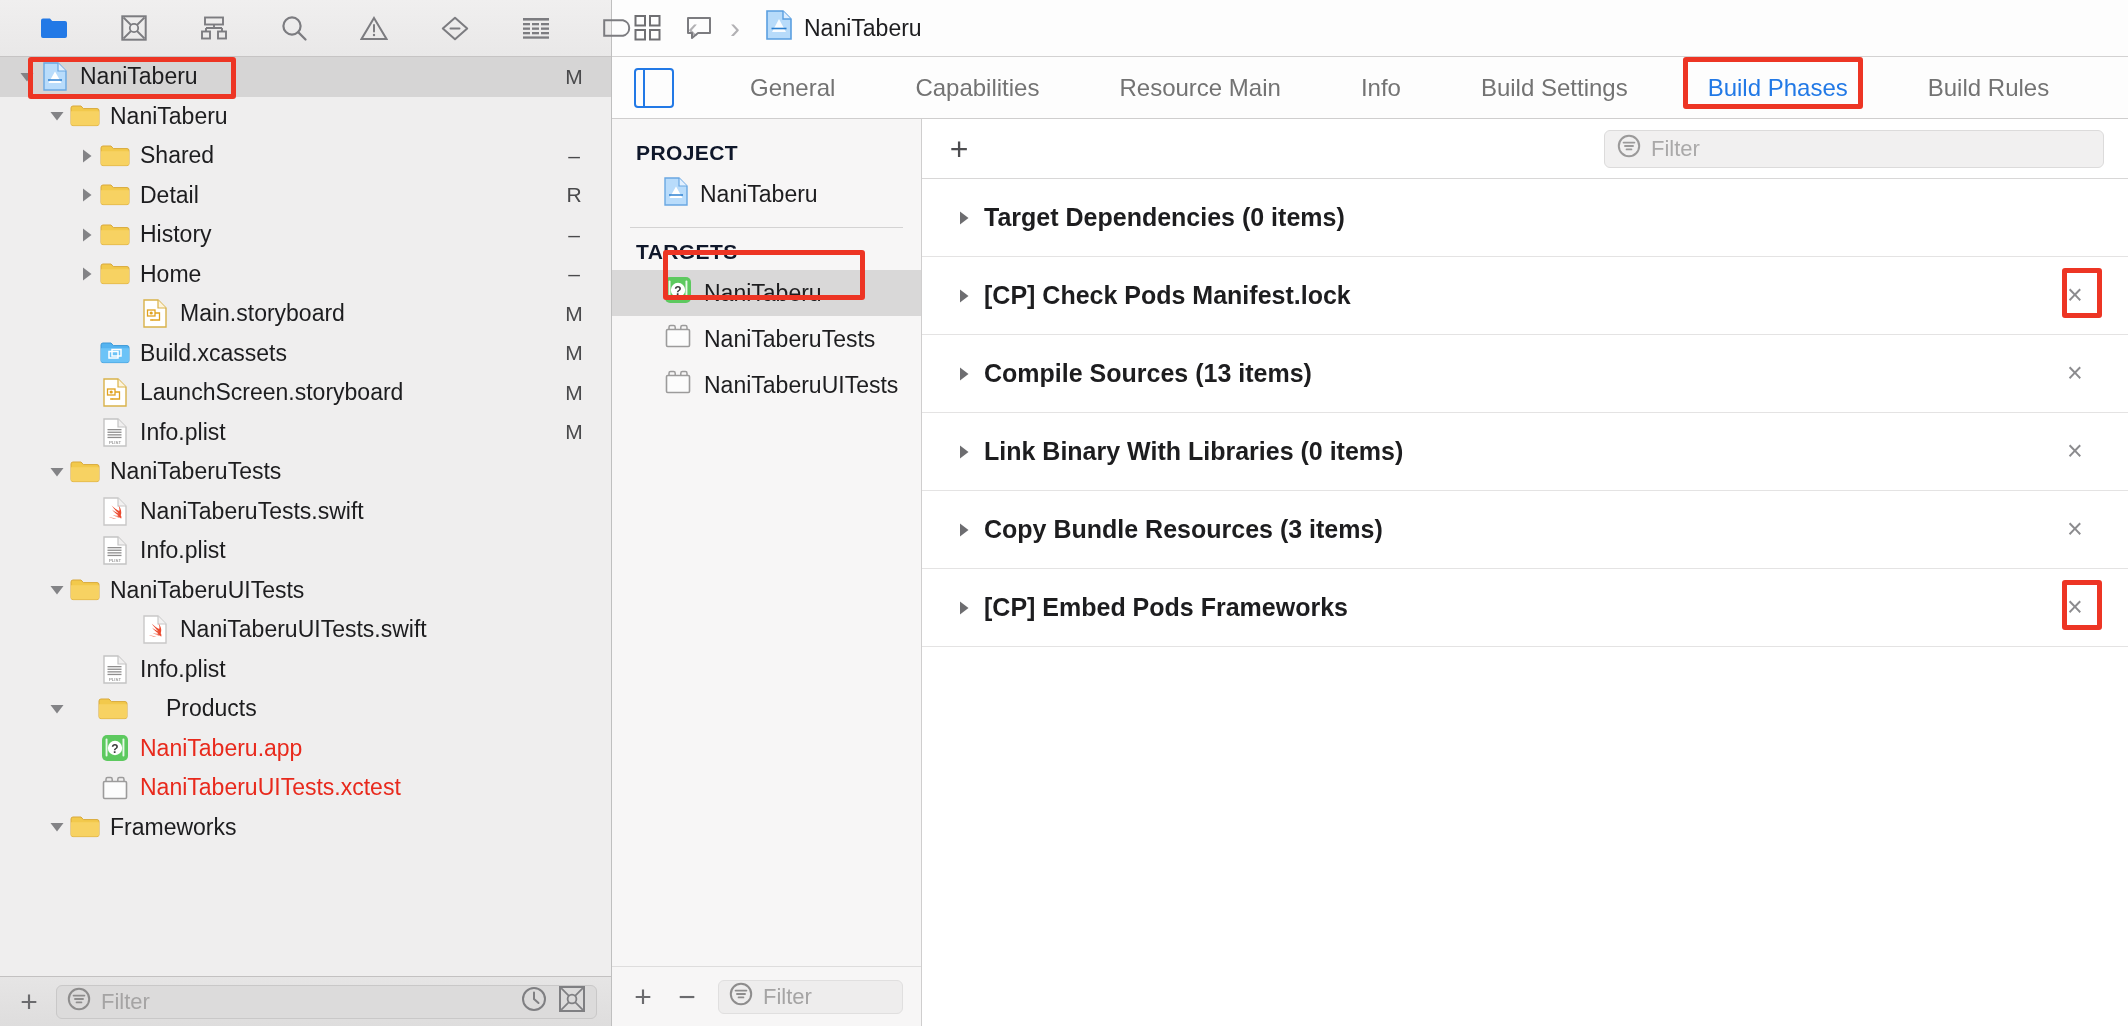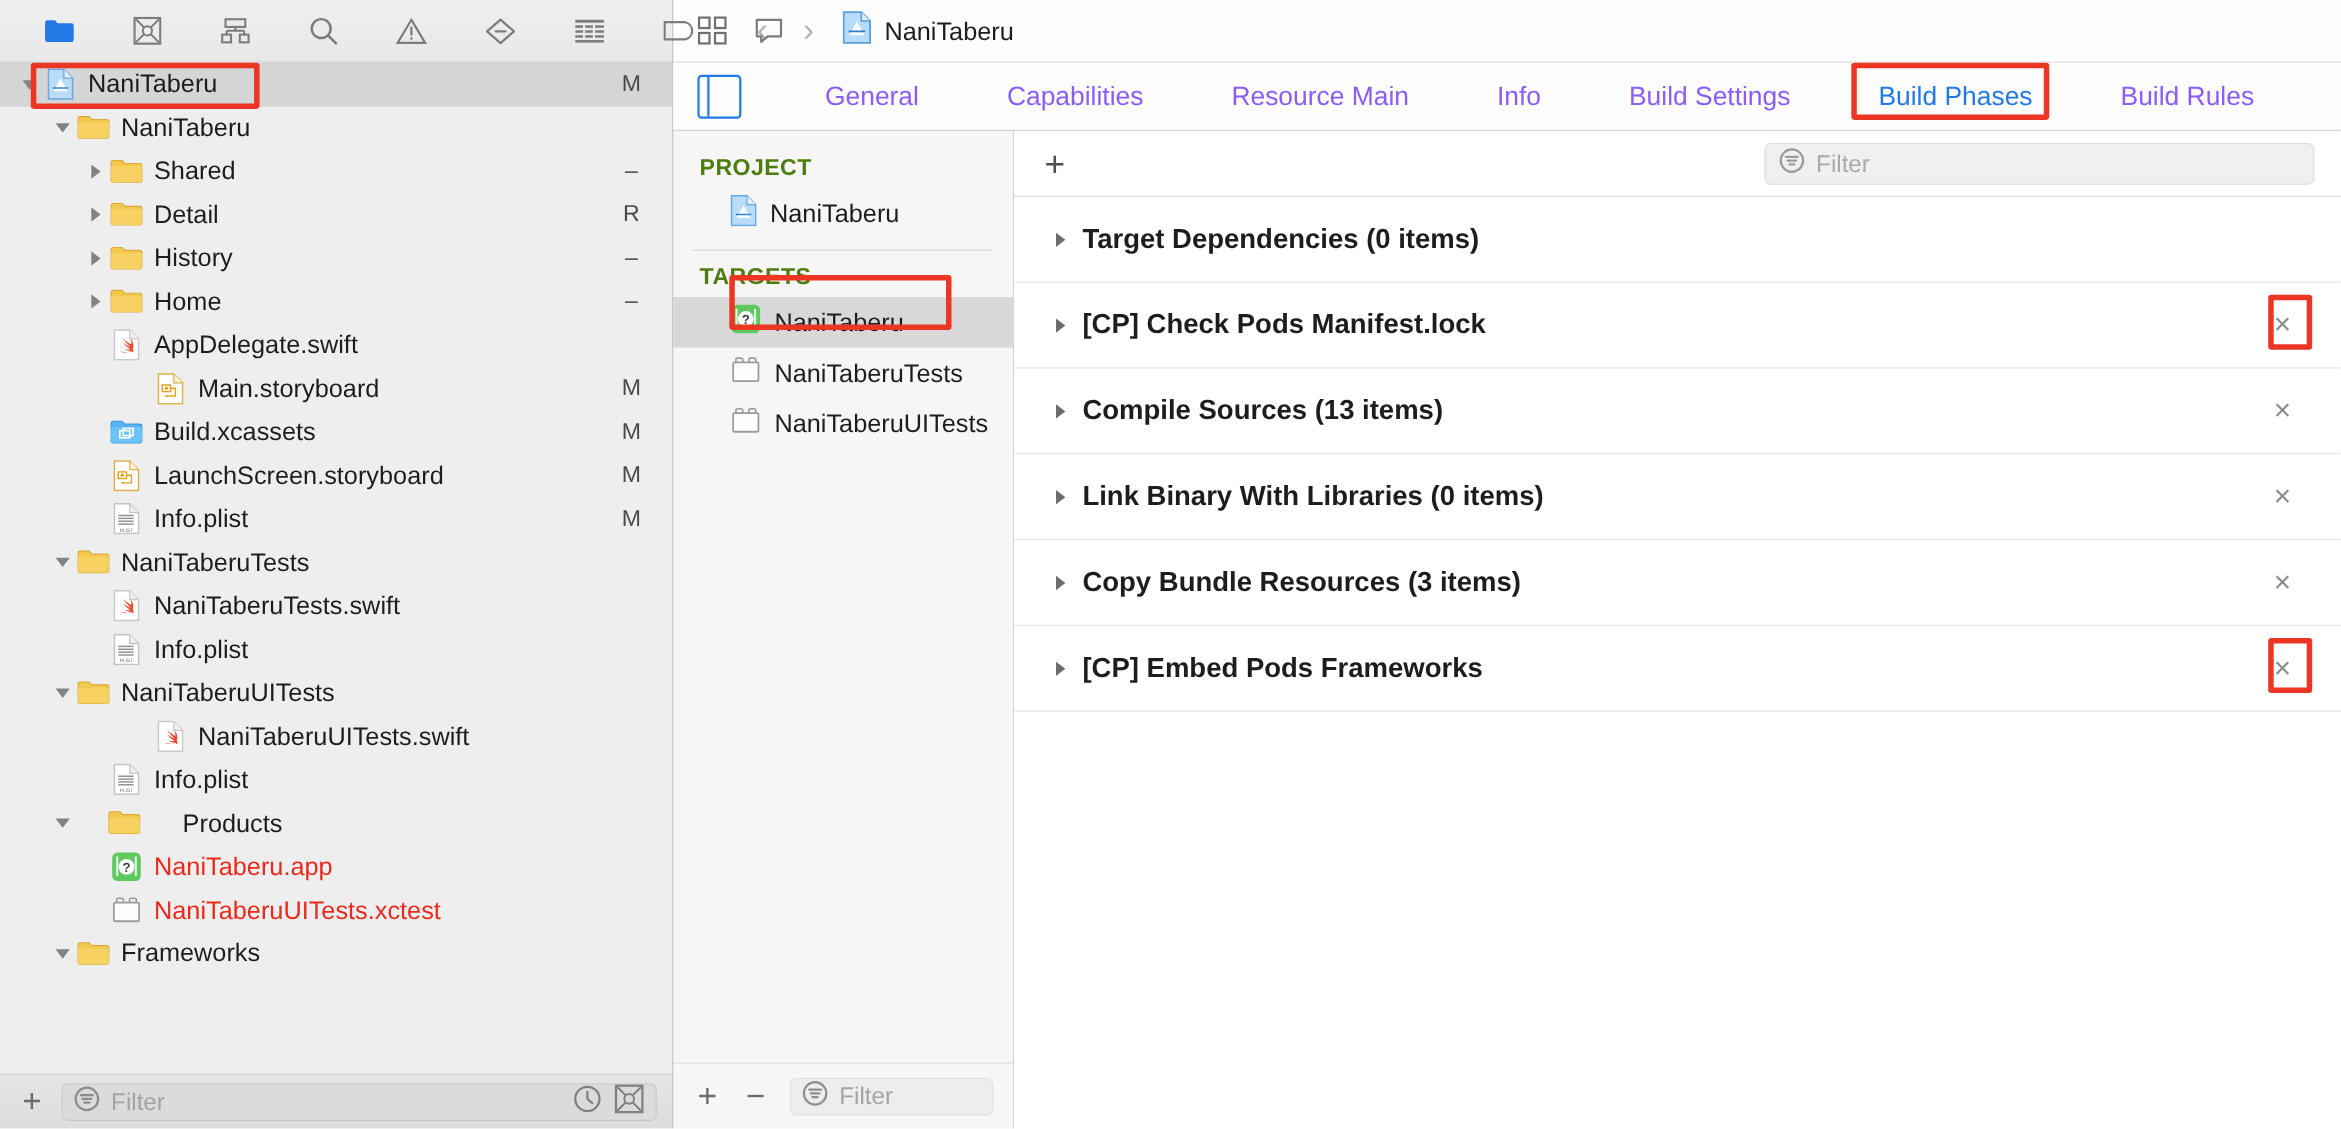--- a/index.html
+++ b/index.html
@@ -112,36 +112,36 @@
   .tabbar .side-toggle {
     width: 40px; height:40px; margin-left: 22px; margin-right: 56px;
     border: 2px solid #2279e6; border-radius: 4px;
     display:flex; align-items:center;
   }
   .tabbar .side-toggle i {
     display:block; width: 9px; height: 100%;
     border-right: 2px solid #2279e6;
   }
   .tab {
-    font-size: 24px; color: #8b5cf6;
+    font-size: 24px; color: #737373;
     padding: 8px 20px; margin-right: 40px;
     position: relative;
   }
   .tab.active { color: #2279e6; }
 
   .editor-body { flex: 1; display: flex; min-height: 0; }
   .proj-panel {
     width: 310px; min-width: 310px;
     background: #f7f6f6;
     border-right: 1px solid #cfcece;
     display: flex; flex-direction: column;
   }
   .pp-list { flex: 1; padding-top: 14px; }
   .pp-header {
-    font-size: 21px; font-weight: bold; color: #4d7c0f;
+    font-size: 21px; font-weight: bold; color: #0f172a;
     letter-spacing: 0.4px;
     padding: 8px 0 6px 24px;
   }
   .pp-row {
     height: 46px; display: flex; align-items: center;
     padding-left: 52px; gap: 12px;
     font-size: 23px; color: #1d1d1f;
     position: relative;
   }
   .pp-row.selected { background: #d9d8d8; }
@@ -353,32 +353,20 @@
             </svg>
           </span>
           <span class="ficon">
             <svg width="30" height="24" viewBox="0 0 30 24">
               <path d="M1 4a2 2 0 0 1 2-2h8l2.4 2.6H27a2 2 0 0 1 2 2v13a2 2 0 0 1-2 2H3a2 2 0 0 1-2-2z" fill="#f2c94c" stroke="#d9a93a" stroke-width="1"></path>
               <path d="M1 7.2h28v12.4a2 2 0 0 1-2 2H3a2 2 0 0 1-2-2z" fill="#f7d262"></path>
             </svg>
           </span>
           <span class="lbl">Home</span>
           <span class="status">–</span>
-        </div>
-        <div class="row" style="padding-left: 74px;">
-          <span class="disc empty"></span>
-          <span class="ficon">
-            <svg width="24" height="29" viewBox="0 0 24 29">
-              <path d="M1 1h14l8 8v19H1z" fill="#fff" stroke="#c9c8c8" stroke-width="1.4"></path>
-              <path d="M15 1v8h8" fill="#f2f1f1" stroke="#c9c8c8" stroke-width="1.2"></path>
-              <path d="M6 20c3.5 2.4 8 1.4 9.8-.3-1.2.4-4-.2-6-1.6 2 .8 4.4.8 5.6.1-2-.9-4.9-3.2-6.3-5.6 2.3 2 5 3.6 6.6 4C13 14 9.4 9.6 8.6 8.4c2.5 2.4 6 5 7.6 5.6.5-1.4.2-3.6-.8-5.4 2.6 2.6 3.6 6.7 2.3 9.6 1 1.3.8 2.9.4 3.6-.6-1-1.6-1.5-2.6-1.2-2.6.9-6.6.5-9.5-.6z" fill="#ec4b30"></path>
-            </svg>
-          </span>
-          <span class="lbl">AppDelegate.swift</span>
-          <span class="status"></span>
         </div>
         <div class="row" style="padding-left: 114px;">
           <span class="disc empty"></span>
           <span class="ficon">
             <svg width="24" height="29" viewBox="0 0 24 29">
               <path d="M1 1h14l8 8v19H1z" fill="#fff" stroke="#d9b24a" stroke-width="1.4"></path>
               <path d="M15 1v8h8" fill="#fdf4dd" stroke="#d9b24a" stroke-width="1.2"></path>
               <rect x="4.5" y="11" width="7.5" height="6" fill="none" stroke="#e0a21f" stroke-width="1.3"></rect>
               <circle cx="8.2" cy="14" r="1.6" fill="#e0a21f"></circle>
               <path d="M12 14h4.5v7h-8" stroke="#e0a21f" stroke-width="1.3" fill="none"></path>

